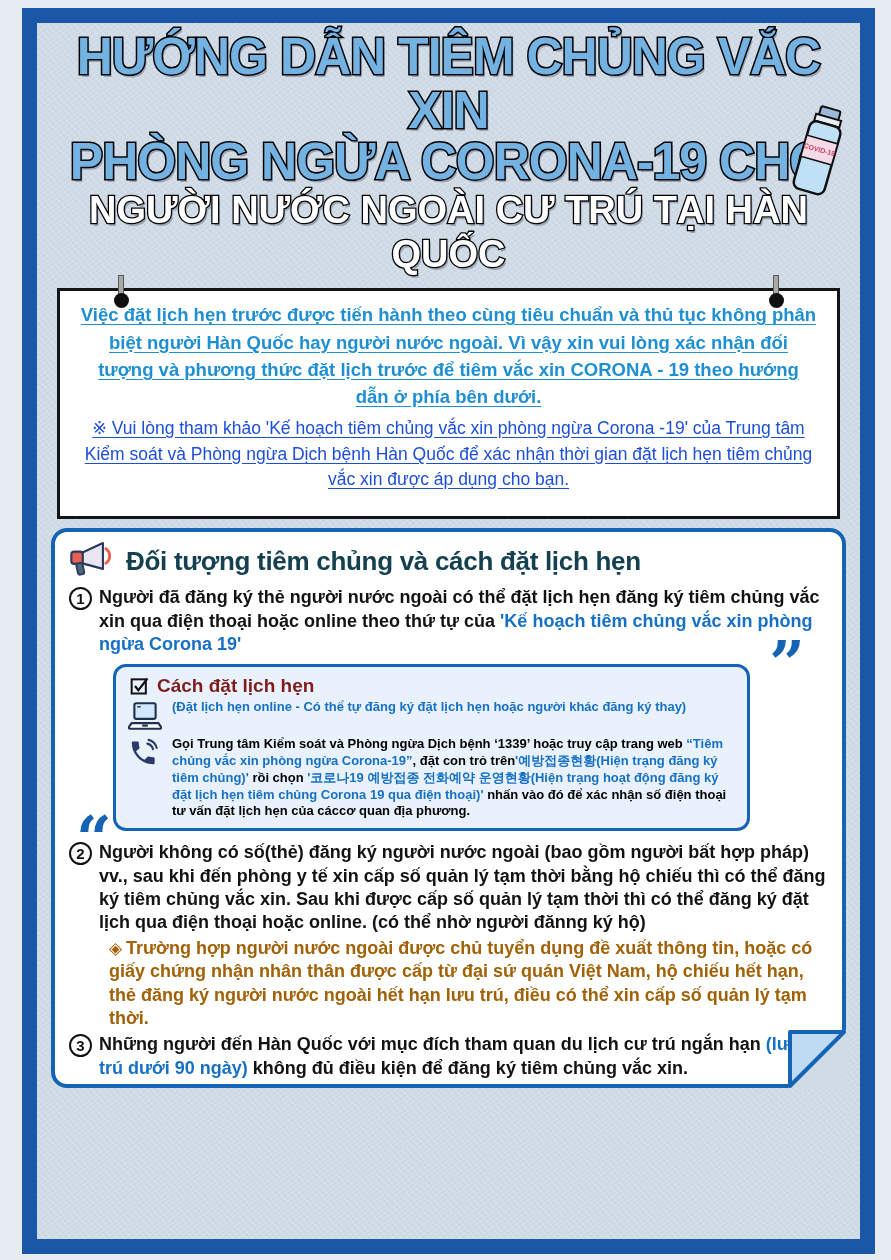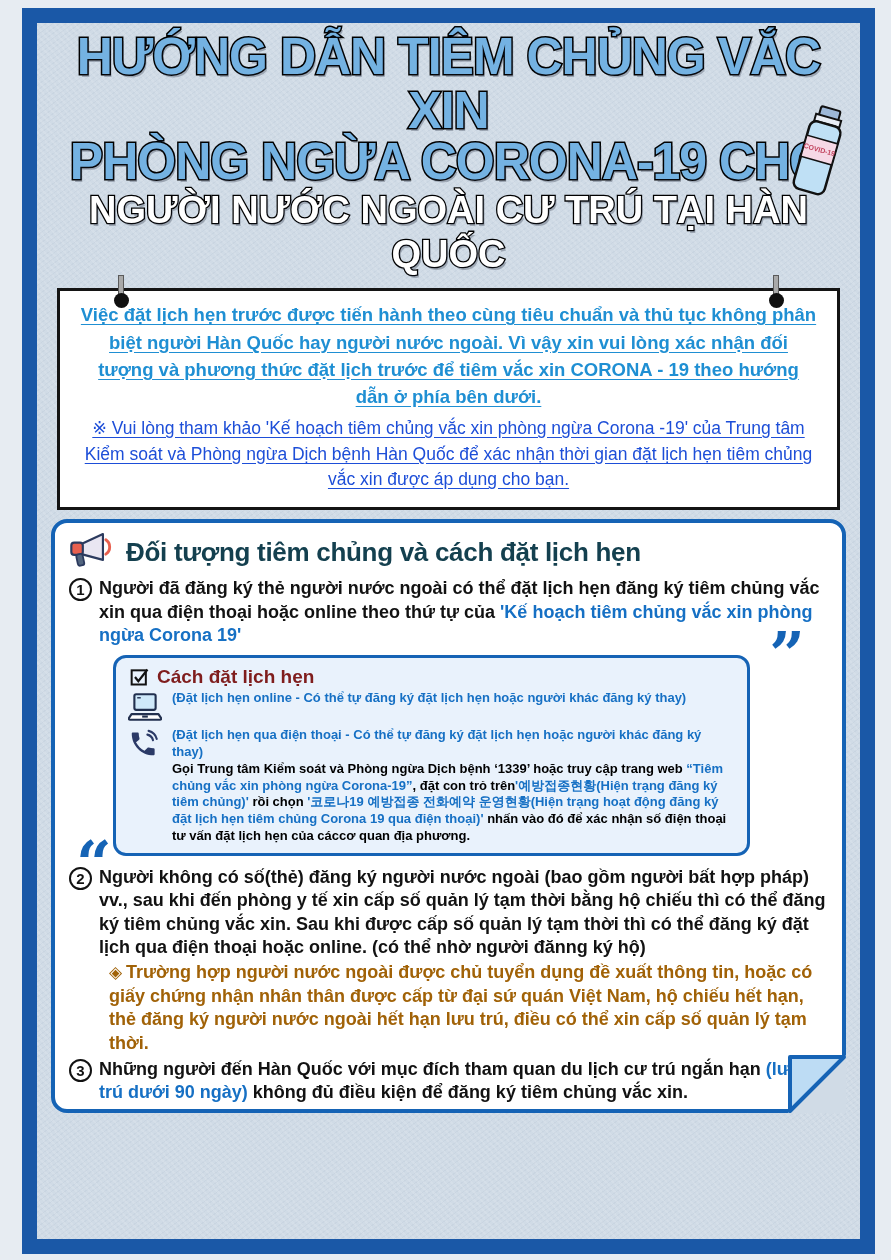--- a/index.html
+++ b/index.html
@@ -29,21 +29,21 @@
   .t-white {
     font-size:38px; font-weight:900; letter-spacing:0; line-height:1.15; margin-top:2px;
     color:#ffffff; -webkit-text-stroke:2.6px #000; paint-order:stroke fill;
     text-shadow:2px 3px 0 rgba(20,30,45,.28);
   }
   .vial { position:absolute; top:78px; right:2px; transform:rotate(16deg); }
 
   
   .notice {
     position:relative; margin:12px 6px 0; background:#fff;
-    border:3px solid #141414; padding:10px 20px 15px; text-align:center;
+    border:3px solid #141414; padding:10px 20px 24px; text-align:center;
   }
   .pin { position:absolute; top:-16px; width:6px; height:28px; background:#a9a9a9; border:1px solid #5a5a5a; }
   .pin::after { content:""; position:absolute; top:17px; left:-5.5px; width:15px; height:15px; background:#101010; border-radius:50%; }
   .pin-l { left:58px; } .pin-r { right:58px; }
   .notice-main {
     color:#1f8fd3; font-weight:700; font-size:18.5px; line-height:1.47;
     text-decoration:underline; text-underline-offset:3px;
   }
   .notice-sub {
     margin-top:6px; color:#1d4ed8; font-weight:500; font-size:17.5px; line-height:1.45;
@@ -155,21 +155,20 @@
           </div>
         </div>
         <div class="howto-row">
           <span class="ic">
             <svg width="30" height="30" viewBox="0 0 24 24">
               <path d="M6.4 10.6c1.5 2.9 3.9 5.3 6.8 6.8l2.3-2.3c.3-.3.7-.4 1.1-.3 1.2.4 2.4.6 3.7.6.6 0 1 .4 1 1V20c0 .6-.4 1-1 1C10.8 21 3 13.2 3 3.7c0-.6.4-1 1-1h3.6c.6 0 1 .4 1 1 0 1.3.2 2.5.6 3.7.1.4 0 .8-.3 1.1l-2.5 2.1z" fill="#2b3a67"></path>
               <path d="M15.5 4.5 a6 6 0 0 1 4.5 4.5 M16.5 1.5 a9 9 0 0 1 6.5 6.5" fill="none" stroke="#2b3a67" stroke-width="1.7" stroke-linecap="round"></path>
             </svg>
           </span>
           <div>
-            <p class="blue">(Đặt lịch hẹn qua điện thoại - Có thể tự đăng ký đặt lịch hẹn hoặc người khác đăng ký thay)</p>
             <p><span>Gọi Trung tâm Kiểm soát và Phòng ngừa Dịch bệnh ‘1339’ hoặc truy cập trang web </span><span class="blue">“Tiêm chủng vắc xin phòng ngừa Corona-19”</span><span>, đặt con trỏ trên</span><span class="blue">'예방접종현황(Hiện trạng đăng ký tiêm chủng)'</span><span> rồi chọn </span><span class="blue">'코로나19 예방접종 전화예약 운영현황(Hiện trạng hoạt động đăng ký đặt lịch hẹn tiêm chủng Corona 19 qua điện thoại)'</span><span> nhấn vào đó để xác nhận số điện thoại tư vấn đặt lịch hẹn của cáccơ quan địa phương.</span></p>
           </div>
         </div>
       </div>
 
       <div class="item">
         <span class="cnum">2</span>
         <p>Người không có số(thẻ) đăng ký người nước ngoài (bao gồm người bất hợp pháp) vv., sau khi đến phòng y tế xin cấp số quản lý tạm thời bằng hộ chiếu thì có thể đăng ký tiêm chủng vắc xin. Sau khi được cấp số quản lý tạm thời thì có thể đăng ký đặt lịch qua điện thoại hoặc online. (có thể nhờ người đănng ký hộ)</p>
       </div>
       <p class="diamond-note"><span class="dmk">◈</span><span>Trường hợp người nước ngoài được chủ tuyển dụng đề xuất thông tin, hoặc có  giấy chứng nhận nhân thân được cấp từ đại sứ quán Việt Nam, hộ chiếu hết hạn, thẻ đăng ký người nước ngoài hết hạn lưu trú, điều có thể xin cấp số quản lý tạm thời.</span></p>

